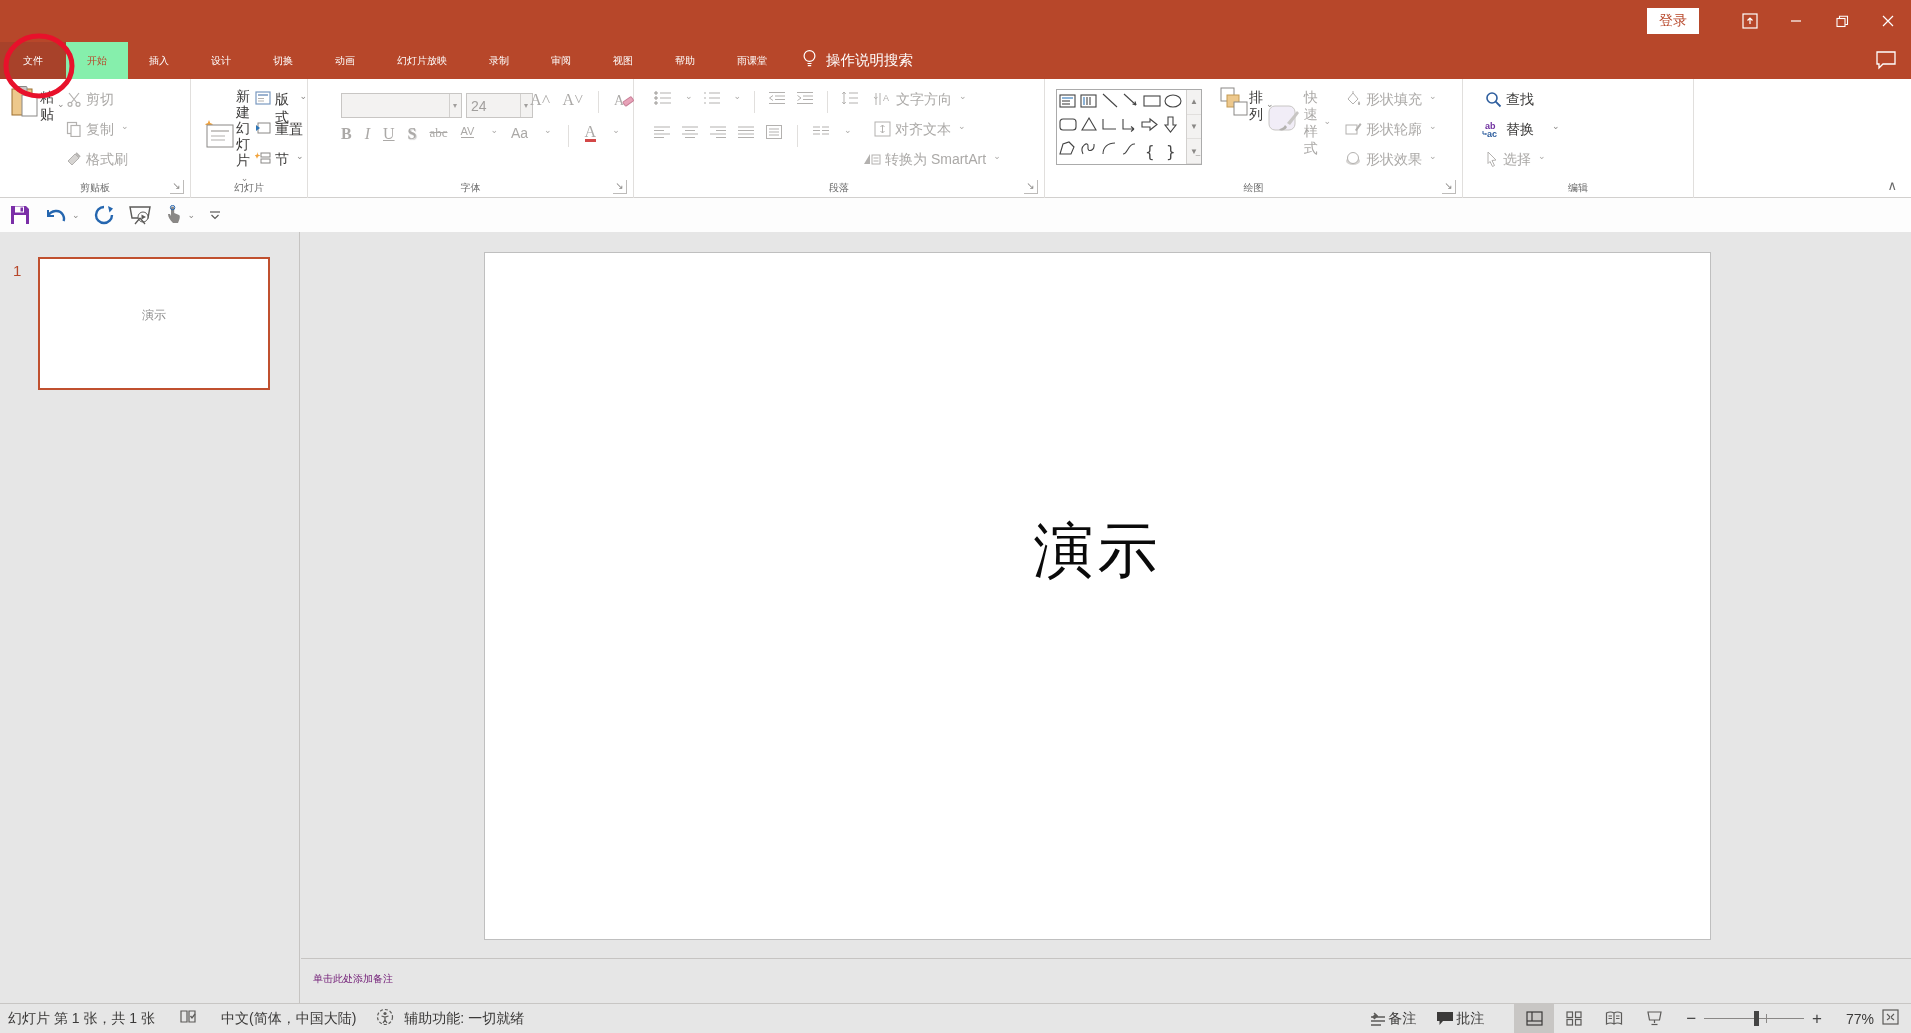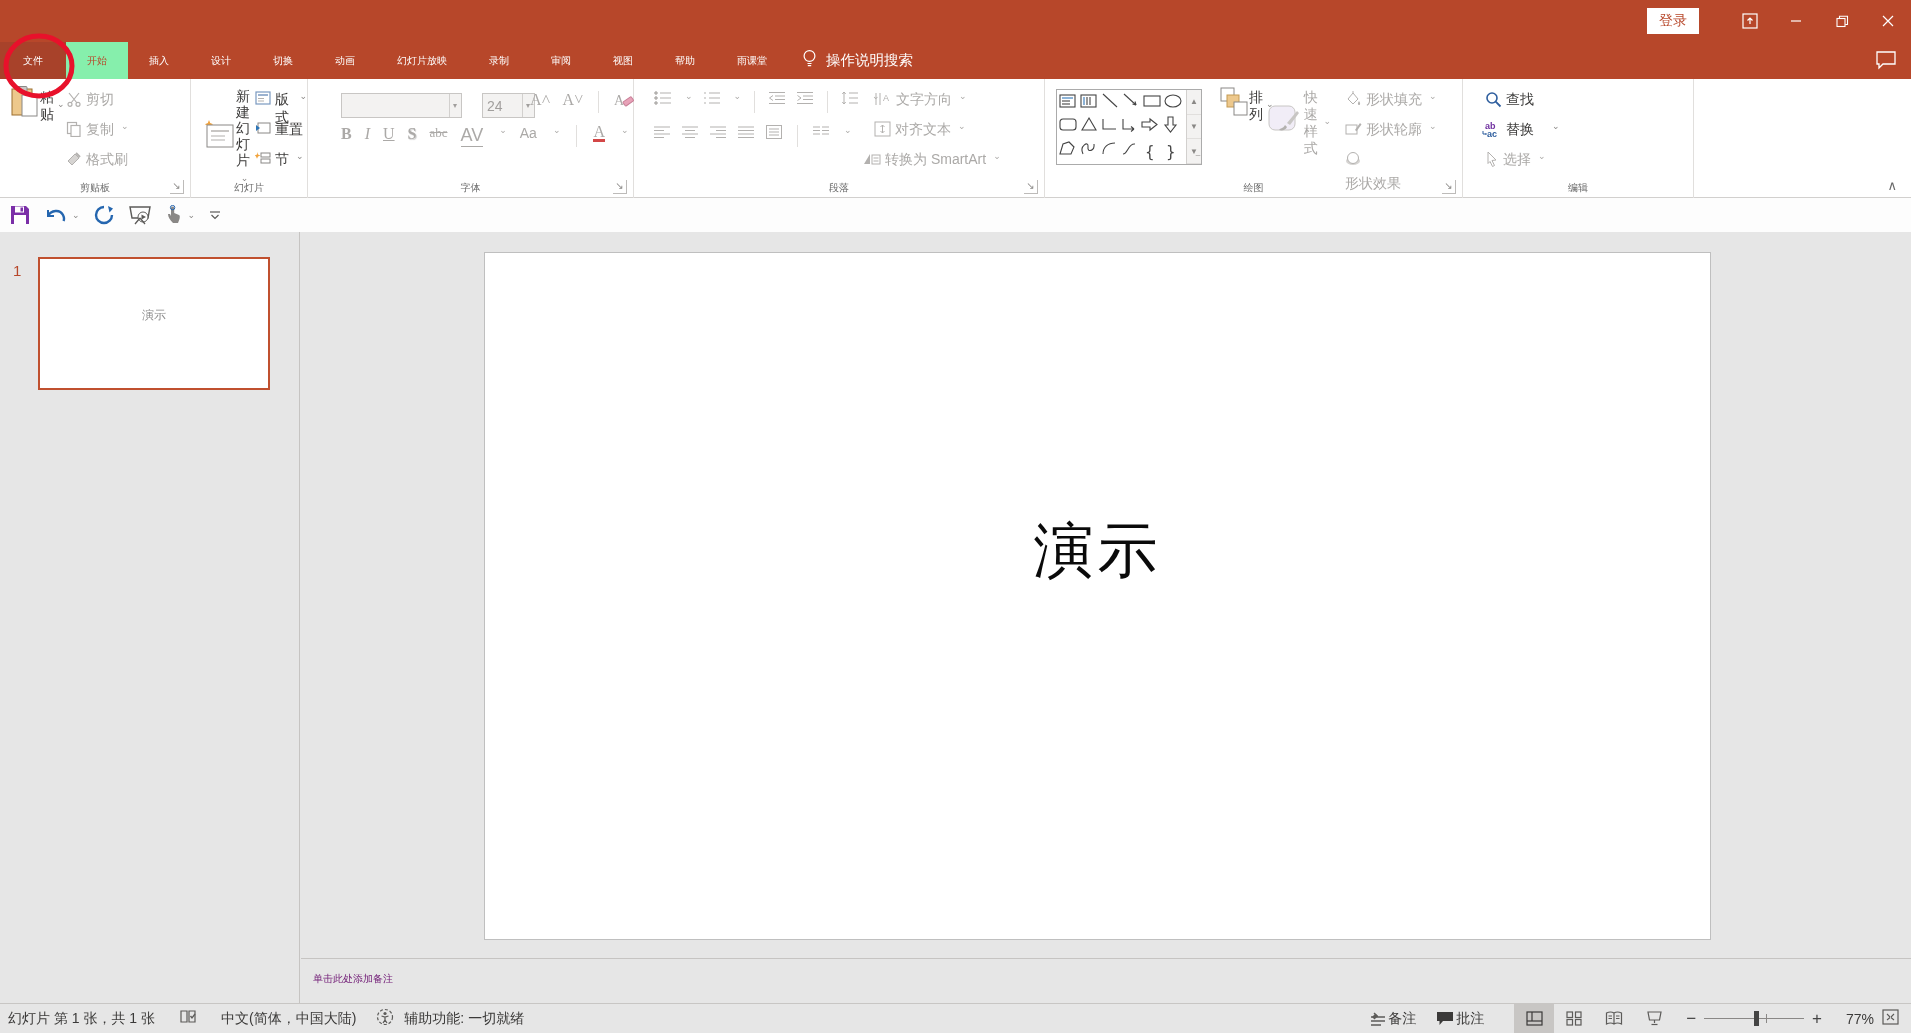--- a/index.html
+++ b/index.html
@@ -269,42 +269,42 @@
         <span class="dd">⌄</span>
       </div>
       <div class="rgroup-label">幻灯片</div>
     </div>
 
     <div class="rgroup" style="left:308px;width:326px;">
       <div class="combo" style="position:absolute;left:33px;top:14px;width:121px;">
         <span></span>
           <span class="arr">▾</span>
       </div>
-      <div class="combo" style="position:absolute;left:158px;top:14px;width:53px;margin-left:16px;">
+      <div class="combo" style="position:absolute;left:158px;top:14px;width:67px;">
         <span>24</span>
           <span class="arr">▾</span>
       </div>
       <div class="smallrow" style="left:222px;top:12px;gap:12px;">
         <span class="fontletter">A˄</span>
         <span class="fontletter">A˅</span>
         <span class="vline"></span>
         <span>
           <svg width="20" height="18" viewBox="0 0 20 18">
               <text x="0" y="14" font-size="14" fill="#ABA9A7" font-family="serif">A</text>
               <rect x="9" y="8" width="10" height="5" rx="1" transform="rotate(-35 14 10)" fill="#E8A2B8" stroke="#C77E96"></rect>
             </svg>
         </span>
       </div>
       <div class="smallrow" style="left:33px;top:46px;gap:13px;">
         <span class="fontletter" style="font-weight:bold;">B</span>
         <span class="fontletter" style="font-style:italic;">I</span>
         <span class="fontletter" style="text-decoration:underline;">U</span>
         <span class="fontletter" style="font-weight:bold;text-shadow:1px 1px 1px #ccc;">S</span>
         <span class="fontletter" style="font-size:13px;text-decoration:line-through;">abc</span>
-        <span style="font-size:18px;color:#ABA9A7;border-bottom:1px solid #ABA9A7;">AV</span>
+        <span style="font-size:11px;color:#ABA9A7;border-bottom:1px solid #ABA9A7;">AV</span>
           <span class="dd dis">⌄</span>
         <span style="font-size:14px;color:#ABA9A7;">Aa</span>
           <span class="dd dis">⌄</span>
         <span class="vline"></span>
         <span class="fontletter" style="border-bottom:3px solid #D34747;line-height:14px;">A</span>
           <span class="dd dis">⌄</span>
       </div>
       <div class="rgroup-label">字体</div>
       <div class="launcher">↘</div>
     </div>
@@ -588,21 +588,21 @@
       <div class="smallrow" style="left:300px;top:42px;">
         <span>
           <svg width="17" height="16" viewBox="0 0 17 16">
               <rect x="1" y="4" width="11" height="9" fill="none" stroke="#B3B1AF"></rect>
               <path d="M10 9 L15 2 L16.5 3.5 L11.5 10.3 Z" fill="#B3B1AF"></path>
             </svg>
         </span>
         <span class="rtext dis">形状轮廓</span>
         <span class="dd dis">⌄</span>
       </div>
-      <div class="smallrow" style="left:300px;top:72px;flex-direction:column;">
+      <div class="smallrow" style="left:300px;top:72px;">
         <span>
           <svg width="17" height="16" viewBox="0 0 17 16">
               <ellipse cx="8" cy="10" rx="7" ry="4" fill="#D6D4D2"></ellipse>
               <circle cx="8" cy="7" r="5.5" fill="#fff" stroke="#B3B1AF"></circle>
             </svg>
         </span>
         <span class="rtext dis">形状效果</span>
         <span class="dd dis">⌄</span>
       </div>
       <div class="rgroup-label">绘图</div>

